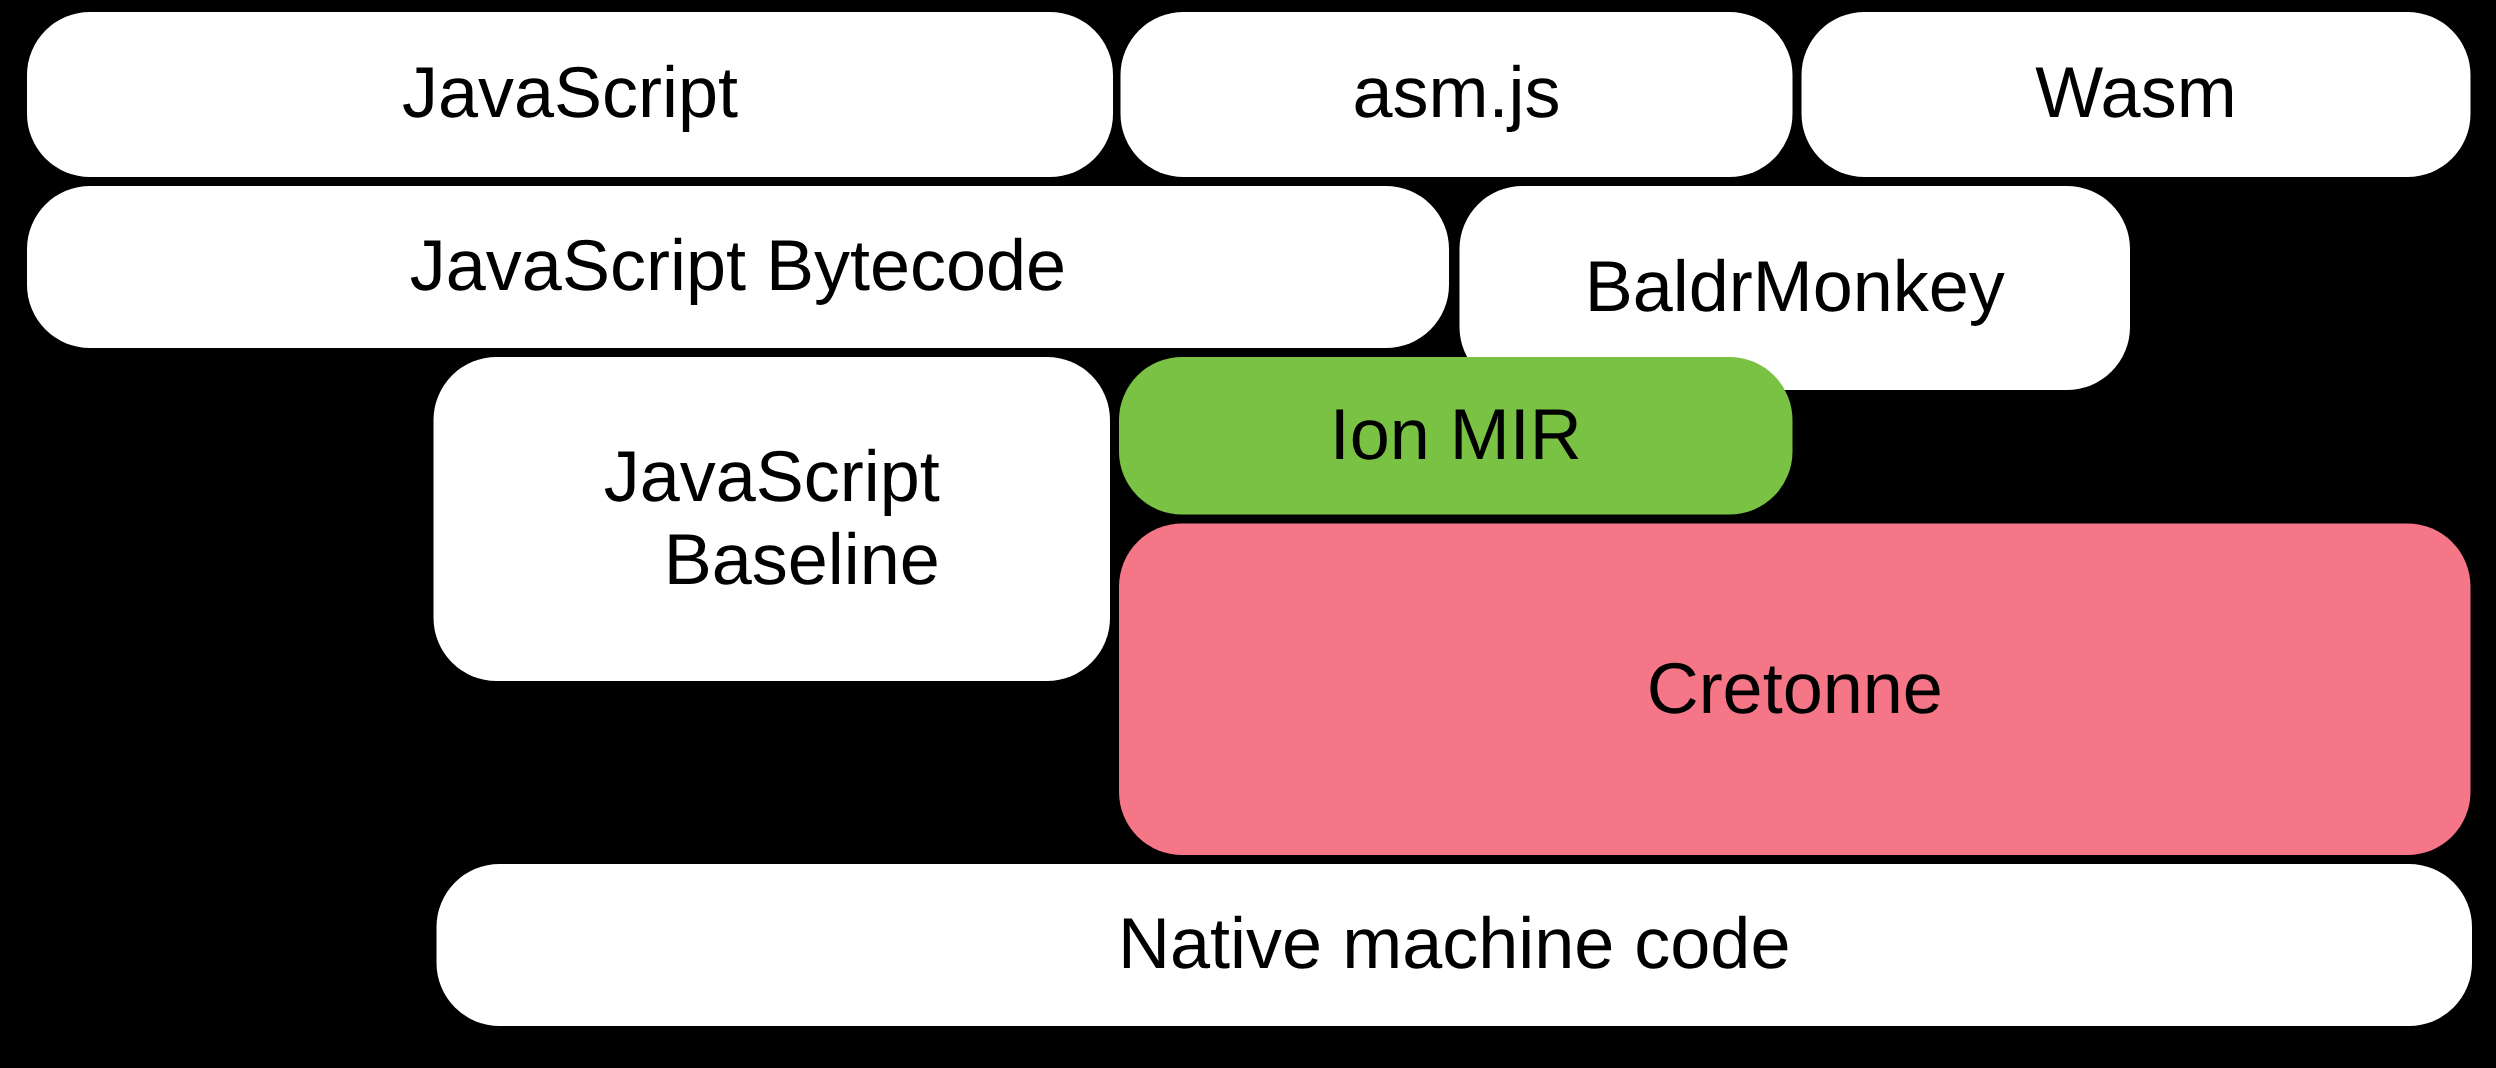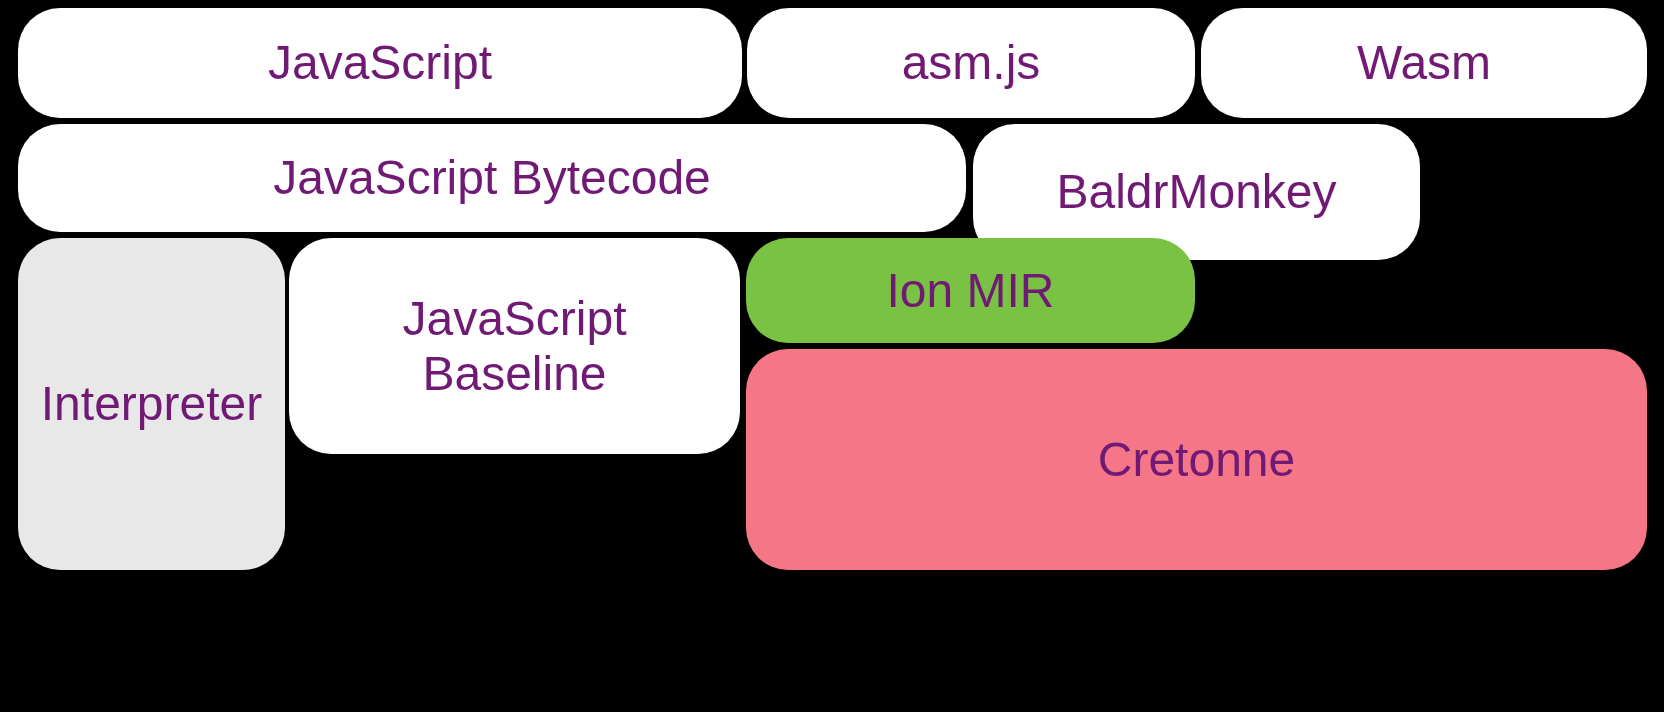--- a/index.html
+++ b/index.html
@@ -19,22 +19,22 @@
     background: #000000;
     font-family: "Liberation Sans", "DejaVu Sans", sans-serif;
   }
   .box {
     position: absolute;
     border-radius: 42px;
     background: #ffffff;
     display: flex;
     align-items: center;
     justify-content: center;
-    text-align: center;
-    color: #701a75;
+    text-align: right;
+    color: #000000;
     font-size: 48px;
     line-height: 1.15;
   }
   .box-label {
     display: block;
     white-space: nowrap;
   }
   .box-label .line {
     display: block;
   }
@@ -69,34 +69,34 @@
   </div>
 
   <div class="box" id="b-bytecode" style="background-color: rgb(255, 255, 255);">
     <span class="box-label">JavaScript Bytecode</span>
   </div>
 
   <div class="box" id="b-baldrmonkey" style="background-color: rgb(255, 255, 255);">
     <span class="box-label">BaldrMonkey</span>
   </div>
 
-  <div class="box" id="b-interpreter" style="background-color: rgb(232, 232, 232);">
-    <span class="box-label">Interpreter</span>
-  </div>
 
   <div class="box" id="b-baseline" style="background-color: rgb(255, 255, 255);">
     <span class="box-label">
       <span class="line">JavaScript</span>
       <span class="line">Baseline</span>
     </span>
   </div>
 
   <div class="box" id="b-ionmir" style="background-color: rgb(122, 194, 67);">
     <span class="box-label">Ion MIR</span>
   </div>
 
   <div class="box" id="b-cretonne" style="background-color: rgb(245, 118, 134);">
     <span class="box-label">Cretonne</span>
   </div>
 
 
+  <div class="box" id="b-native" style="background-color: rgb(255, 255, 255);">
+    <span class="box-label">Native machine code</span>
+  </div>
 
 </div>
 
 </body></html>

